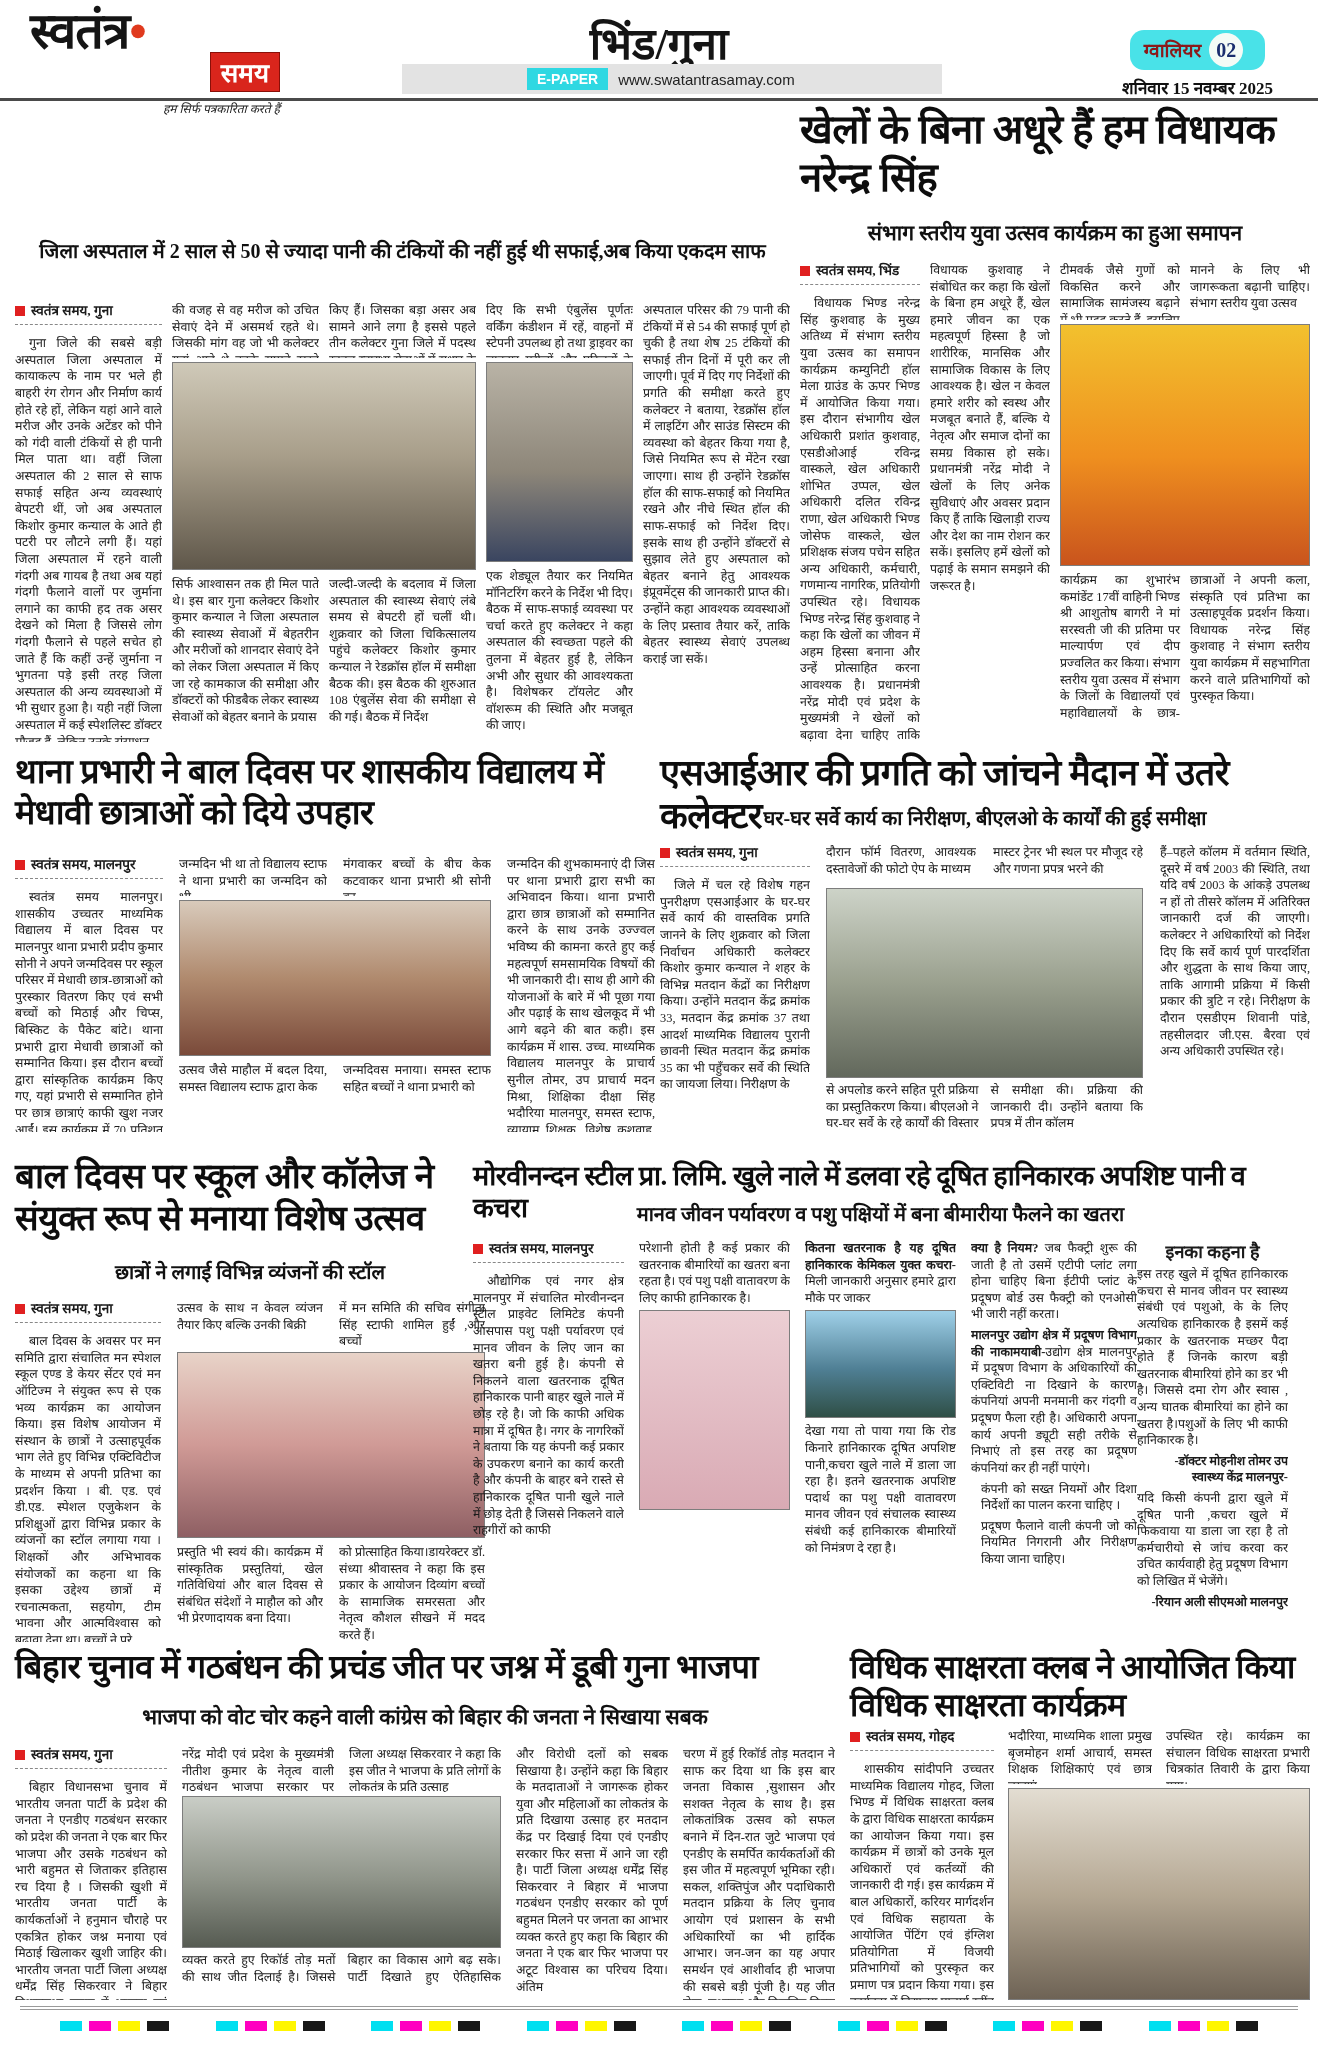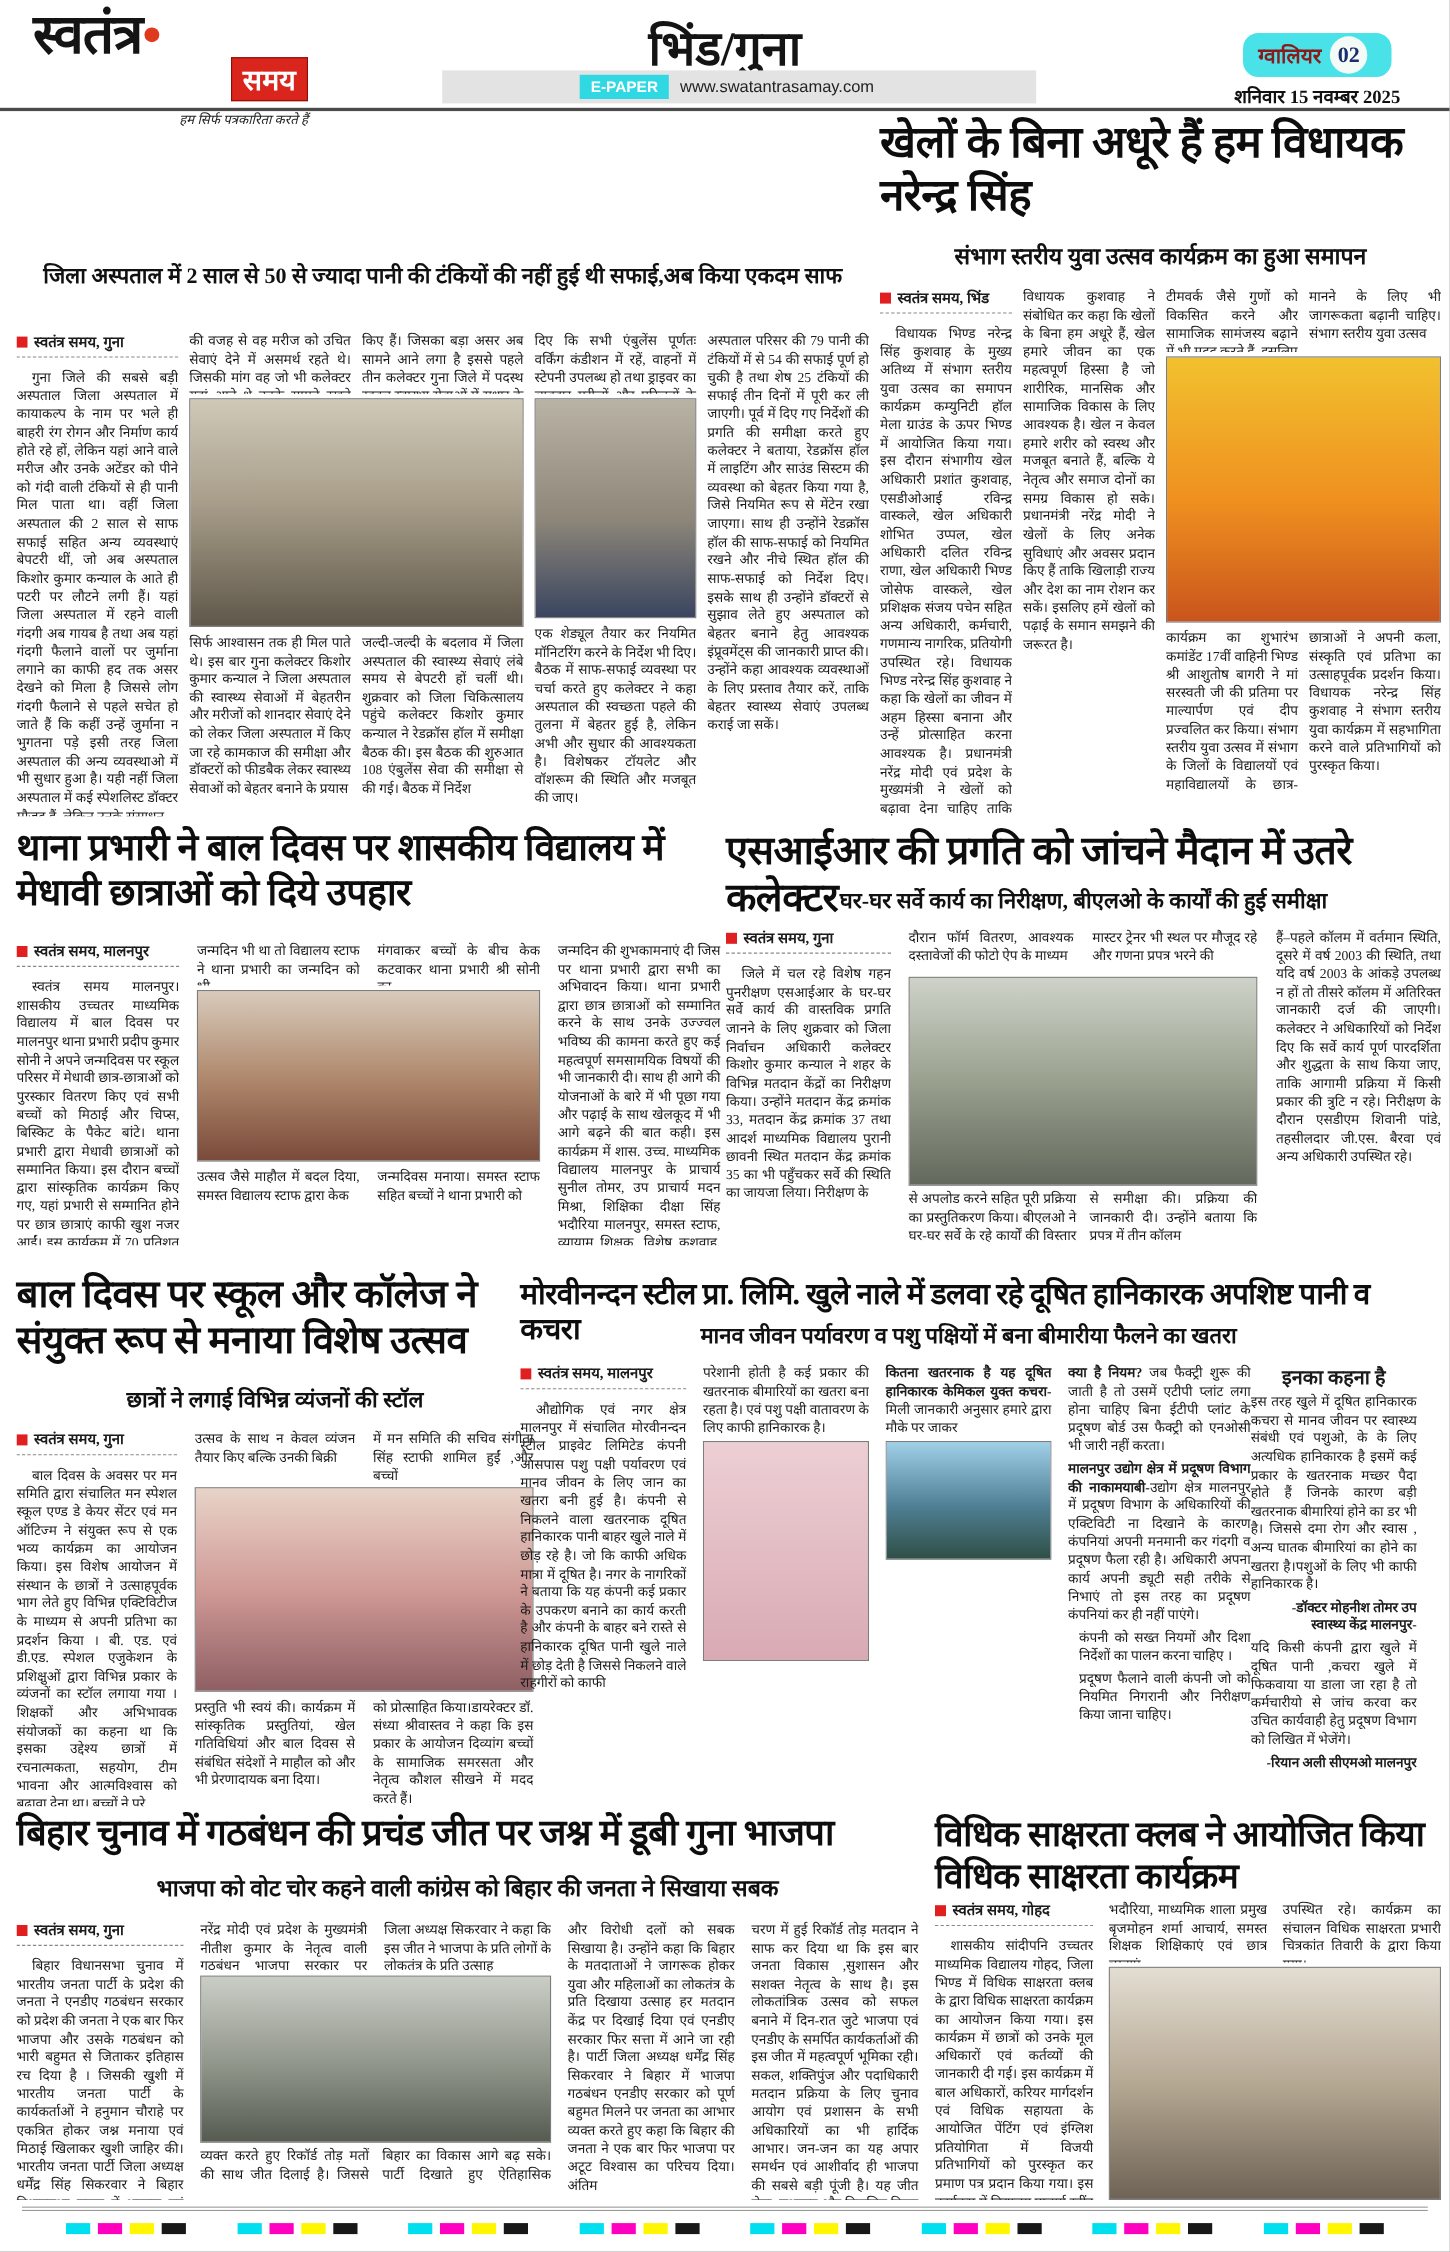--- a/index.html
+++ b/index.html
@@ -234,20 +234,21 @@
       <div class="brule"></div>
       <p>औद्योगिक एवं नगर क्षेत्र मालनपुर में संचालित मोरवीनन्दन स्टील प्राइवेट लिमिटेड कंपनी आसपास पशु पक्षी पर्यावरण एवं मानव जीवन के लिए जान का खतरा बनी हुई है। कंपनी से निकलने वाला खतरनाक दूषित हानिकारक पानी बाहर खुले नाले में छोड़ रहे है। जो कि काफी अधिक मात्रा में दूषित है। नगर के नागरिकों ने बताया कि यह कंपनी कई प्रकार के उपकरण बनाने का कार्य करती है और कंपनी के बाहर बने रास्ते से हानिकारक दूषित पानी खुले नाले में छोड़ देती है जिससे निकलने वाले राहगीरों को काफी</p>
     </div>
     <div class="col" style="left:166px;top:98px;width:151px;height:402px;">
       <p class="noind">परेशानी होती है कई प्रकार की खतरनाक बीमारियों का खतरा बना रहता है। एवं पशु पक्षी वातावरण के लिए काफी हानिकारक है।</p>
       <div class="photo flow ph-a6b" style="height:200px;"></div>
     </div>
     <div class="col" style="left:332px;top:98px;width:151px;height:402px;">
       <p class="noind"><b>कितना खतरनाक है यह दूषित हानिकारक केमिकल युक्त कचरा-</b> <span>मिली जानकारी अनुसार हमारे द्वारा मौके पर जाकर</span></p>
       <div class="photo flow ph-a6c" style="height:108px;"></div>
+      <p class="noind" style="margin-top:5px;">देखा गया तो पाया गया कि रोड किनारे हानिकारक दूषित अपशिष्ट पानी,कचरा खुले नाले में डाला जा रहा है। इतने खतरनाक अपशिष्ट पदार्थ का पशु पक्षी वातावरण मानव जीवन एवं संचालक स्वास्थ्य संबंधी कई हानिकारक बीमारियों को निमंत्रण दे रहा है।</p>
     </div>
     <div class="col" style="left:498px;top:98px;width:166px;height:402px;">
       <p class="noind"><b>क्या है नियम?</b> <span>जब फैक्ट्री शुरू की जाती है तो उसमें एटीपी प्लांट लगा होना चाहिए बिना ईटीपी प्लांट के प्रदूषण बोर्ड उस फैक्ट्री को एनओसी भी जारी नहीं करता।</span></p>
       <p class="noind"><b>मालनपुर उद्योग क्षेत्र में प्रदूषण विभाग की नाकामयाबी-</b><span>उद्योग क्षेत्र मालनपुर में प्रदूषण विभाग के अधिकारियों की एक्टिविटी ना दिखाने के कारण कंपनियां अपनी मनमानी कर गंदगी व प्रदूषण फैला रही है। अधिकारी अपना कार्य अपनी ड्यूटी सही तरीके से निभाएं तो इस तरह का प्रदूषण कंपनियां कर ही नहीं पाएंगे।</span></p>
       <p class="noind" style="padding-left:10px;">कंपनी को सख्त नियमों और दिशा निर्देशों का पालन करना चाहिए ।</p>
       <p class="noind" style="padding-left:10px;">प्रदूषण फैलाने वाली कंपनी जो को नियमित निगरानी और निरीक्षण किया जाना चाहिए।</p>
     </div>
     <div class="col" style="left:664px;top:98px;width:151px;height:402px;">
       <div class="quotehead">इनका कहना है</div>
       <p class="noind">इस तरह खुले में दूषित हानिकारक कचरा से मानव जीवन पर स्वास्थ्य संबंधी एवं पशुओ, के के लिए अत्यधिक हानिकारक है इसमें कई प्रकार के खतरनाक मच्छर पैदा होते हैं जिनके कारण बड़ी खतरनाक बीमारियां होने का डर भी है। जिससे दमा रोग और स्वास , अन्य घातक बीमारियां का होने का खतरा है।पशुओं के लिए भी काफी हानिकारक है।</p>

